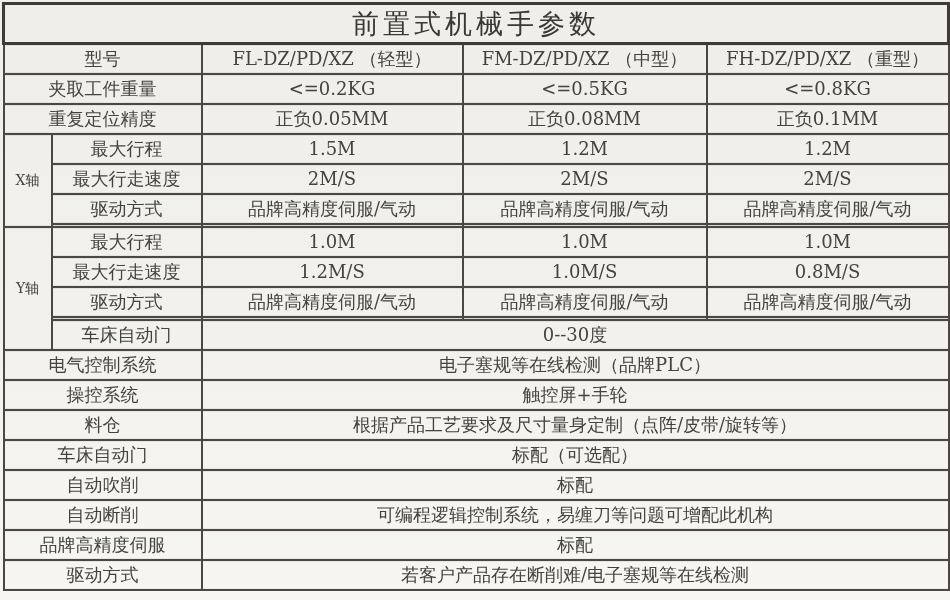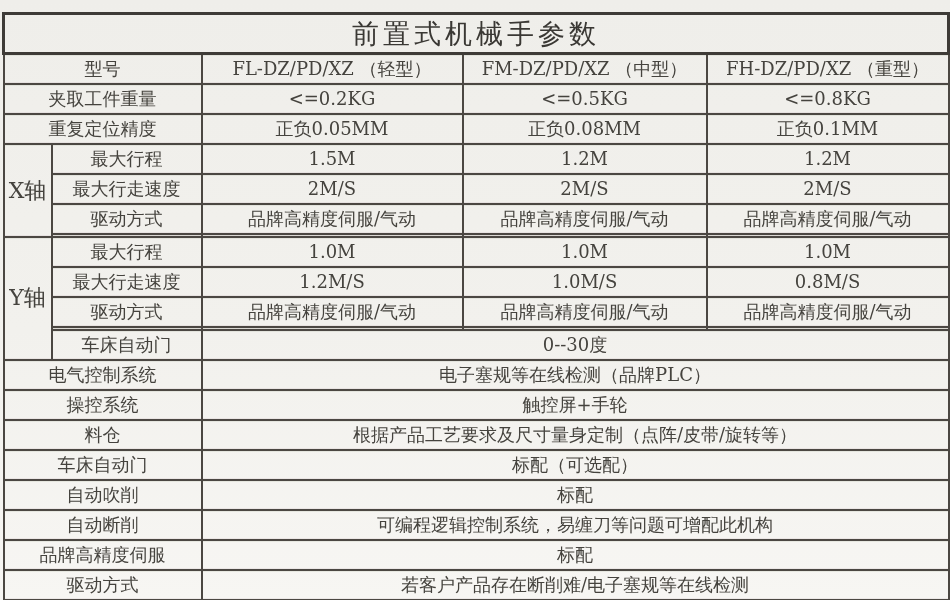--- a/index.html
+++ b/index.html
@@ -3,37 +3,37 @@
 <meta charset="utf-8">
 <style>
   html,body{margin:0;padding:0;}
   body{
     width:950px;height:600px;position:relative;overflow:hidden;
     background:linear-gradient(180deg,#efeeea 0%,#f2f1ed 55%,#f7f6f3 100%);
     font-family:"DejaVu Serif","Liberation Serif",serif;
     color:#44423d;
   }
   table.spec{
-    position:absolute;left:2px;top:12px;width:945px;height:589px;
+    position:absolute;left:2px;top:2px;width:945px;height:589px;
     border-collapse:collapse;table-layout:fixed;
     background:transparent;
   }
   td{
     border:2px solid #4b4742;
     text-align:center;vertical-align:middle;
     font-size:18px;line-height:1.1;
     padding:0 2px;overflow:hidden;white-space:nowrap;
     color:#45433e;
   }
   tr.title-row{height:40px;}
   tr.title-row td{
     font-size:27px;letter-spacing:4px;color:#3a3834;
     border:3px solid #3e3b37;
   }
-  td.group-cell{font-size:22px;text-align:center;}
+  td.group-cell{font-size:14px;text-align:center;}
   
   tr:not(.title-row) td{box-shadow:inset 0 1px 0 rgba(120,140,110,0.12), inset 0 -1px 0 rgba(150,110,130,0.10);}
 </style>
 </head>
 <body>
 
 <table class="spec">
   <colgroup>
     <col style="width:48px">
       <col style="width:150px">

